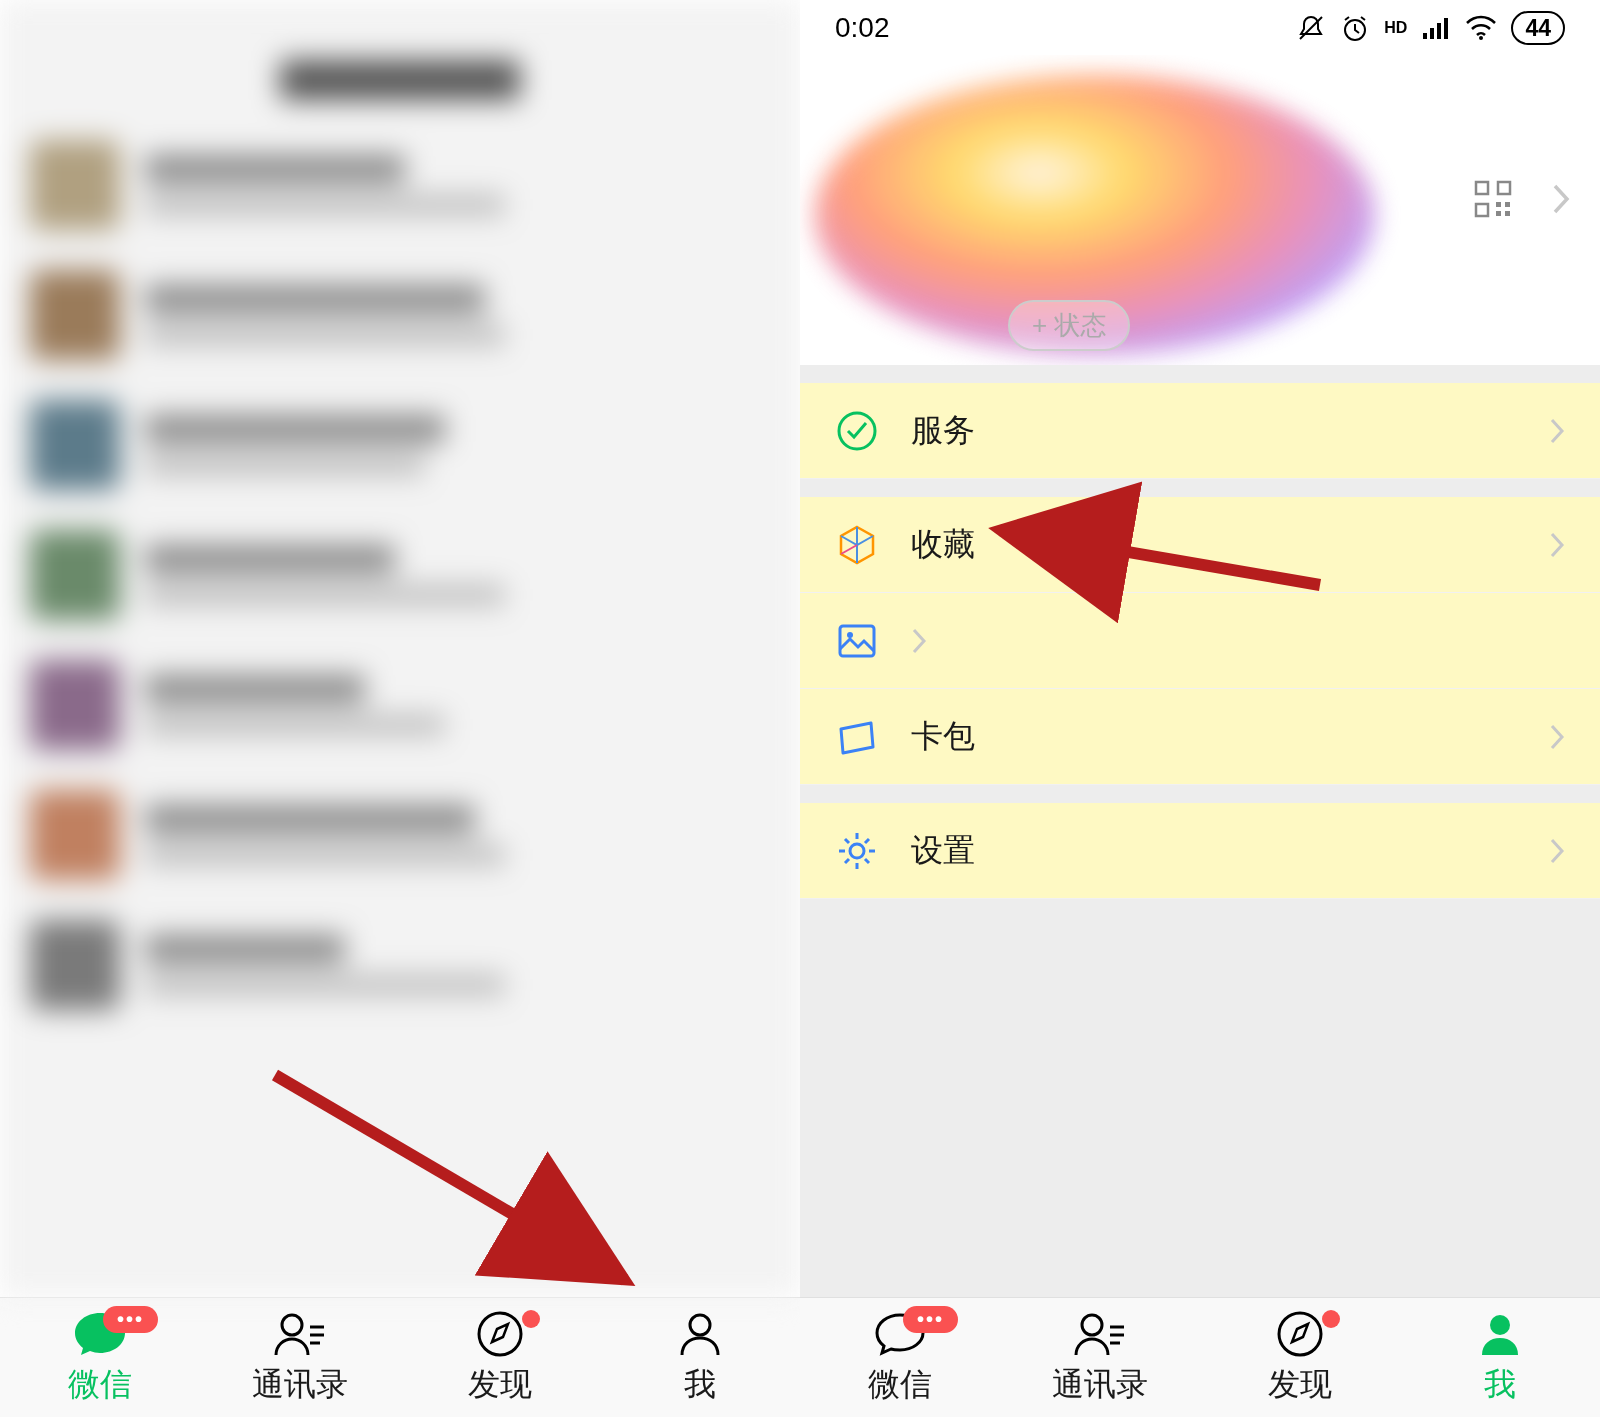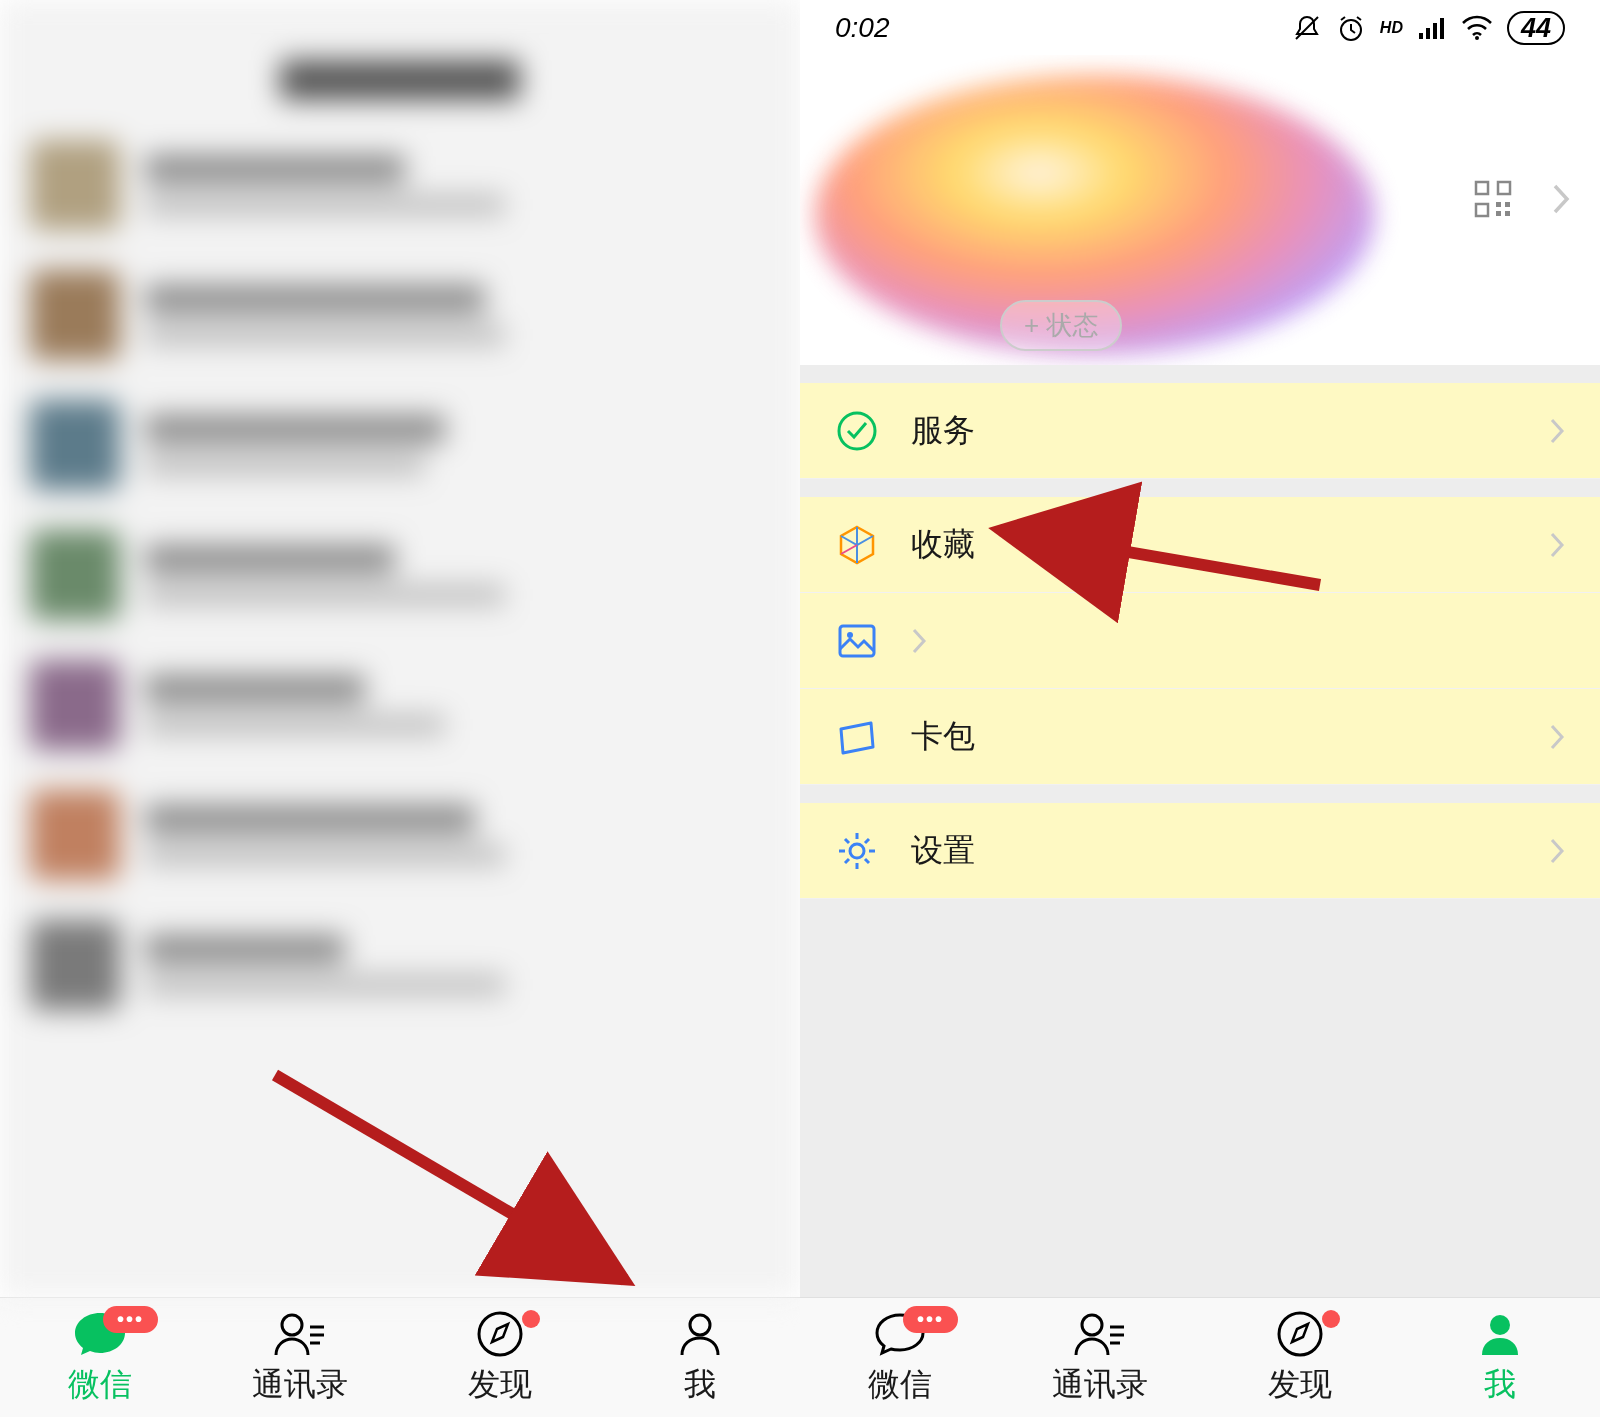--- a/index.html
+++ b/index.html
@@ -12,32 +12,32 @@
   .blur-title .t { width:240px; height:40px; background:#555; border-radius:4px; }
   .blur-row { display:flex; align-items:center; height:130px; border-bottom:1px solid #e8e8e8; }
   .blur-ava { width:90px; height:90px; border-radius:10px; background:#b0a080; margin-right:25px; }
   .blur-ava.a2{background:#9a7b5a;} .blur-ava.a3{background:#5c7b8a;} .blur-ava.a4{background:#6a8a6a;}
   .blur-ava.a5{background:#8a6a8a;} .blur-ava.a6{background:#c08060;} .blur-ava.a7{background:#7a7a7a;}
   .blur-txt { display:flex; flex-direction:column; gap:12px; }
   .blur-line1 { width:260px; height:28px; background:#888; border-radius:4px; }
   .blur-line2 { width:360px; height:20px; background:#bbb; border-radius:4px; }
 
   
-  .status-bar { height:55px; display:flex; align-items:center; justify-content:space-between; padding:14px 35px; font-size:28px; color:#000;font-style:italic; }
+  .status-bar { height:55px; display:flex; align-items:center; justify-content:space-between; padding:14px 35px; font-size:28px; color:#000; }
   .status-icons { display:flex; align-items:center; gap:14px; }
   .status-icons svg { display:block; }
-  .batt-pill { border:2.5px solid #000; border-radius:20px; padding:0 12px; font-size:27px; font-weight:600; line-height:30px; }
+  .batt-pill { border:2.5px solid #000; border-radius:20px; padding:0 12px; font-size:23px; font-weight:600; line-height:30px; }
 
   .profile-area { height:310px; background:#fff; position:relative; overflow:hidden; }
   .cloud { position:absolute; left:15px; top:20px; width:560px; height:280px;
            background:radial-gradient(ellipse at 40% 35%, #fff4e0 0%, #ffd966 18%, #ff9a76 40%, #e88cb8 58%, #b59dff 78%, rgba(255,255,255,0) 92%);
            filter:blur(12px); opacity:.95; border-radius:50%; }
   .prof-right { position:absolute; right:30px; top:125px; display:flex; align-items:center; gap:40px; }
   .prof-right svg{display:block;}
-  .chips { position:absolute; left:200px; top:245px; display:flex; gap:18px; }
+  .chips { position:absolute; left:208px; top:245px; display:flex; gap:18px; }
   .chip { border:2px solid #ccc; border-radius:30px; padding:6px 22px; color:#aaa; font-size:26px; background:rgba(255,255,255,.3); }
 
   .gap { height:18px; background:#ededed; }
   .menu-item { height:96px; background:#fef9c3; display:flex; align-items:center; padding:0 35px; border-bottom:1px solid #f1f1f1; }
   .menu-item:last-child{border-bottom:none;}
   .menu-icon { width:44px; height:44px; margin-right:32px; flex:none; display:flex; align-items:center; justify-content:center; }
   .menu-label { font-size:32px; color:#1a1a1a; flex:1; }
   .menu-chev { color:#c8c8c8; }
 
   

